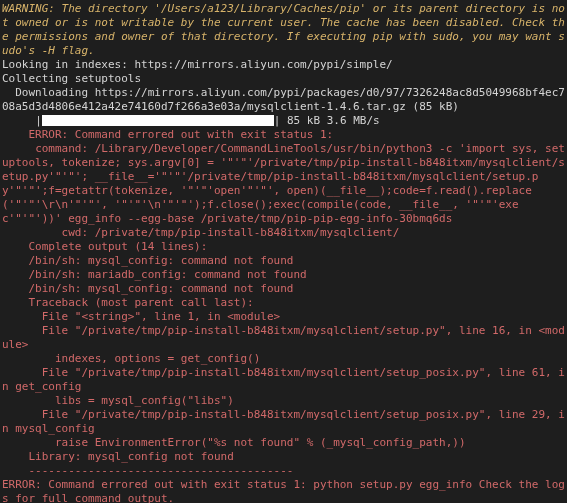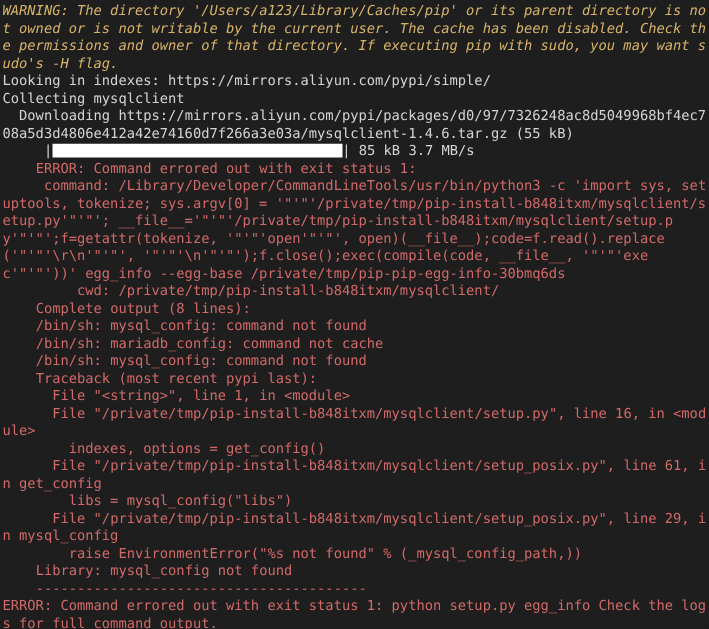--- a/index.html
+++ b/index.html
@@ -28,31 +28,31 @@
     height: 11px;
     width: 232px;
     vertical-align: -2px;
   }
 </style>
 </head>
 <body>
 
 <div class="terminal"><span class="yellow">WARNING:</span><span class="yellow"> The directory '/Users/a123/Library/Caches/pip' or its parent directory is not owned or is not writable by the current user. The cache has been disabled. Check the permissions and owner of that directory. If executing pip with sudo, you may want sudo's -H flag.</span>
 <span class="white">Looking in indexes: https://mirrors.aliyun.com/pypi/simple/</span>
-<span class="white">Collecting mysqlclient</span>
-<span class="white">  Downloading https://mirrors.aliyun.com/pypi/packages/d0/97/7326248ac8d5049968bf4ec708a5d3d4806e412a42e74160d7f266a3e03a/mysqlclient-1.4.6.tar.gz (55 kB)</span>
-<span class="white">     |</span><span class="bar"></span><span class="white">| 85 kB 3.7 MB/s</span>
+<span class="white">Collecting setuptools</span>
+<span class="white">  Downloading https://mirrors.aliyun.com/pypi/packages/d0/97/7326248ac8d5049968bf4ec708a5d3d4806e412a42e74160d7f266a3e03a/mysqlclient-1.4.6.tar.gz (85 kB)</span>
+<span class="white">     |</span><span class="bar"></span><span class="white">| 85 kB 3.6 MB/s</span>
 <span class="red">    ERROR: Command errored out with exit status 1:</span>
 <span class="red">     command: /Library/Developer/CommandLineTools/usr/bin/python3 -c 'import sys, setuptools, tokenize; sys.argv[0] = '"'"'/private/tmp/pip-install-b848itxm/mysqlclient/setup.py'"'"'; __file__='"'"'/private/tmp/pip-install-b848itxm/mysqlclient/setup.py'"'"';f=getattr(tokenize, '"'"'open'"'"', open)(__file__);code=f.read().replace('"'"'\r\n'"'"', '"'"'\n'"'"');f.close();exec(compile(code, __file__, '"'"'exec'"'"'))' egg_info --egg-base /private/tmp/pip-pip-egg-info-30bmq6ds</span>
 <span class="red">         cwd: /private/tmp/pip-install-b848itxm/mysqlclient/</span>
-<span class="red">    Complete output (8 lines):</span>
+<span class="red">    Complete output (14 lines):</span>
 <span class="red">    /bin/sh: mysql_config: command not found</span>
-<span class="red">    /bin/sh: mariadb_config: command not cache</span>
+<span class="red">    /bin/sh: mariadb_config: command not found</span>
 <span class="red">    /bin/sh: mysql_config: command not found</span>
-<span class="red">    Traceback (most recent pypi last):</span>
+<span class="red">    Traceback (most parent call last):</span>
 <span class="red">      File "&lt;string&gt;", line 1, in &lt;module&gt;</span>
 <span class="red">      File "/private/tmp/pip-install-b848itxm/mysqlclient/setup.py", line 16, in &lt;module&gt;</span>
 <span class="red">        indexes, options = get_config()</span>
 <span class="red">      File "/private/tmp/pip-install-b848itxm/mysqlclient/setup_posix.py", line 61, in get_config</span>
 <span class="red">        libs = mysql_config("libs")</span>
 <span class="red">      File "/private/tmp/pip-install-b848itxm/mysqlclient/setup_posix.py", line 29, in mysql_config</span>
 <span class="red">        raise EnvironmentError("%s not found" % (_mysql_config_path,))</span>
 <span class="red">    Library: mysql_config not found</span>
 <span class="red">    ----------------------------------------</span>
 <span class="red">ERROR: Command errored out with exit status 1: python setup.py egg_info Check the logs for full command output.</span></div>

